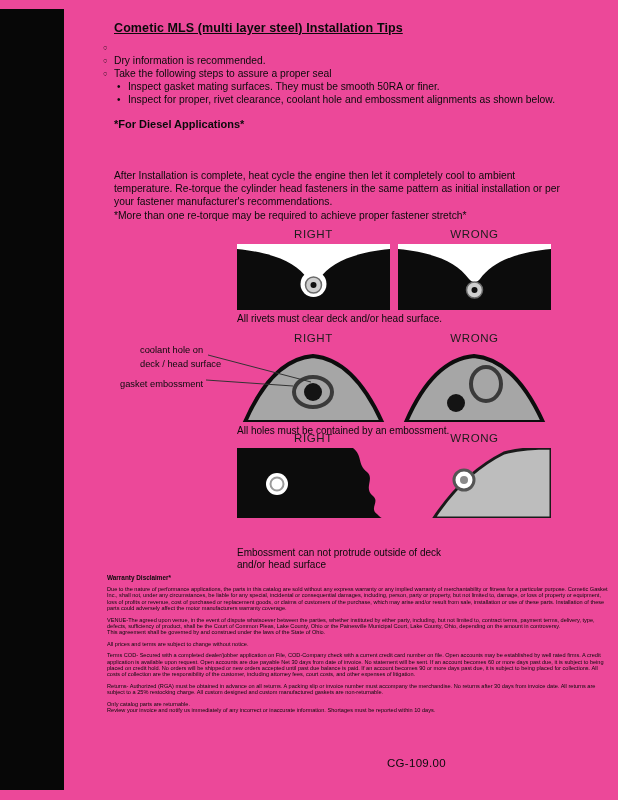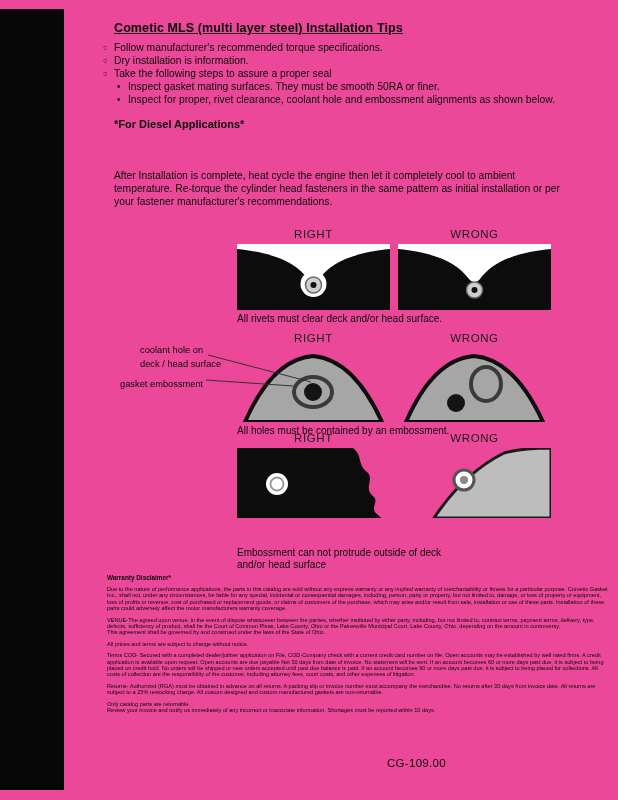--- a/index.html
+++ b/index.html
@@ -56,42 +56,42 @@
 
 <div class="page">
 
   <div class="binding-bar"></div>
 
   <div class="page-title">Cometic MLS (multi layer steel) Installation Tips</div>
 
   <div class="tips-list">
     <div class="tip lvl1">
       <span class="marker">○</span>
-      <span>Follow manufacturer's recommended torque specifications.</span>
     </div>
     <div class="tip lvl1">
       <span class="marker">○</span>
-      <span>Dry installation is information.</span>
+      <span>Dry information is recommended.</span>
     </div>
     <div class="tip lvl1">
       <span class="marker">○</span>
       <span>Take the following steps to assure a proper seal</span>
     </div>
     <div class="tip lvl2">
       <span class="marker">•</span>
       <span>Inspect gasket mating surfaces.  They must be smooth 50RA or finer.</span>
     </div>
     <div class="tip lvl2">
       <span class="marker">•</span>
       <span>Inspect for proper, rivet clearance, coolant hole and embossment alignments as shown below.</span>
     </div>
   </div>
 
   <div class="diesel-heading">*For Diesel Applications*</div>
   <div class="diesel-para2">After Installation is complete, heat cycle the engine then let it completely cool to ambient temperature. Re-torque the cylinder head fasteners in the same pattern as initial installation or per your fastener manufacturer's recommendations.</div>
+  <div class="retorque-note">*More than one re-torque may be required to achieve proper fastener stretch*</div>
 
   <div class="pair" style="top:228px;">
     <div class="cell">
       <div class="rw-label">RIGHT</div>
       <svg class="fig" width="153" height="66" viewBox="0 0 153 66">
         <rect x="0" y="0" width="153" height="66" fill="#0c0c0c"></rect>
         <path d="M0,0 H153 V5 C114,9 94,19 82,35 C79,39 74,39 71,35 C59,19 39,9 0,5 Z" fill="#ffffff"></path>
         <circle cx="76.5" cy="40" r="13" fill="#ffffff"></circle>
         <circle cx="76.5" cy="41" r="8" fill="#cfcfcf" stroke="#6a6a6a" stroke-width="1.5"></circle>
         <circle cx="76.5" cy="41" r="3" fill="#101010"></circle>

